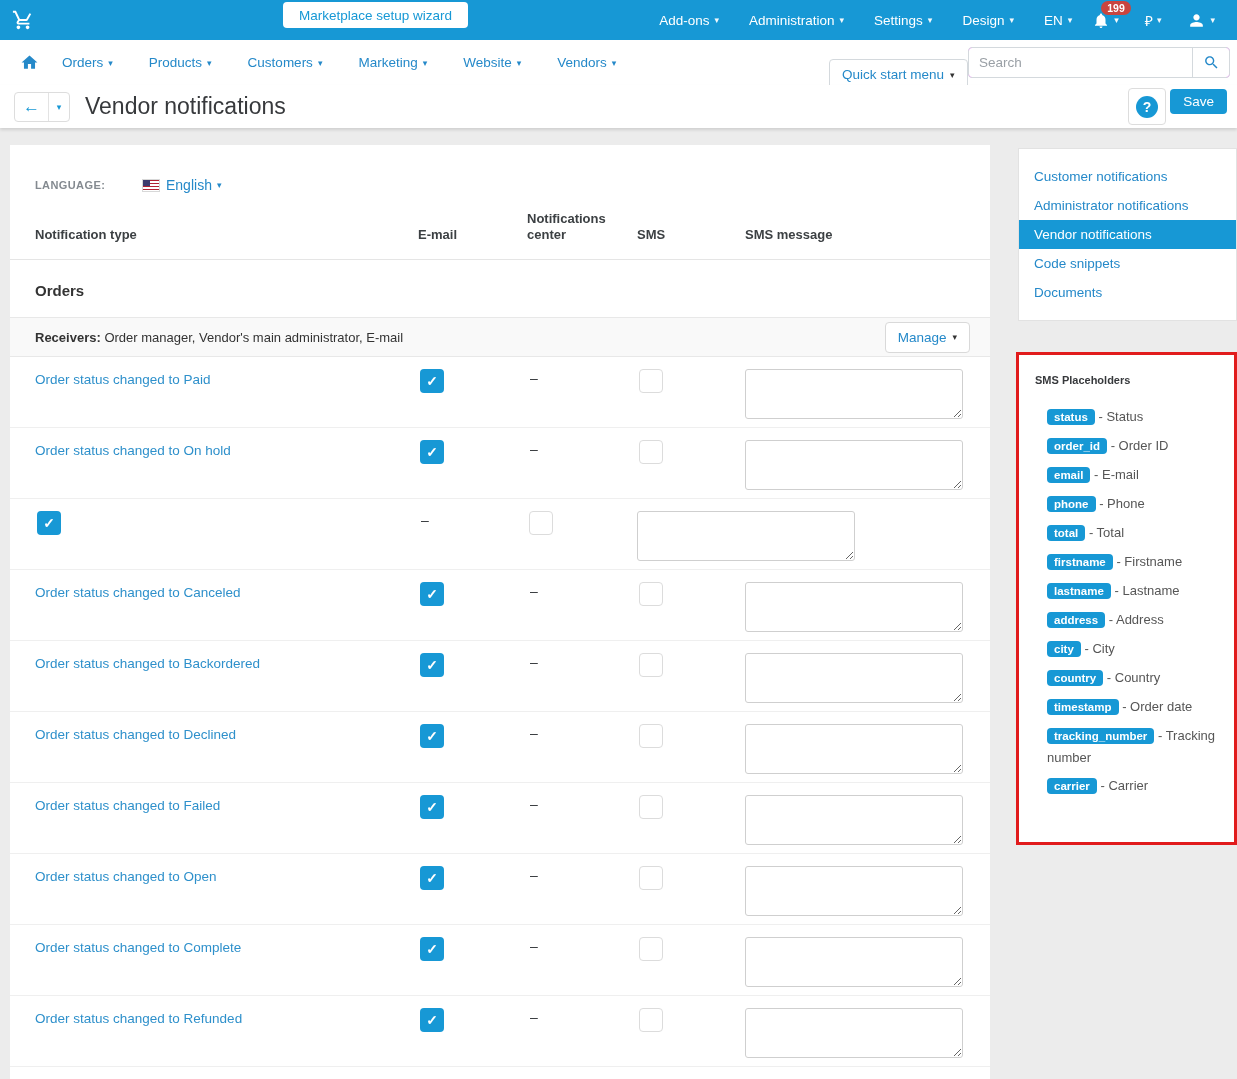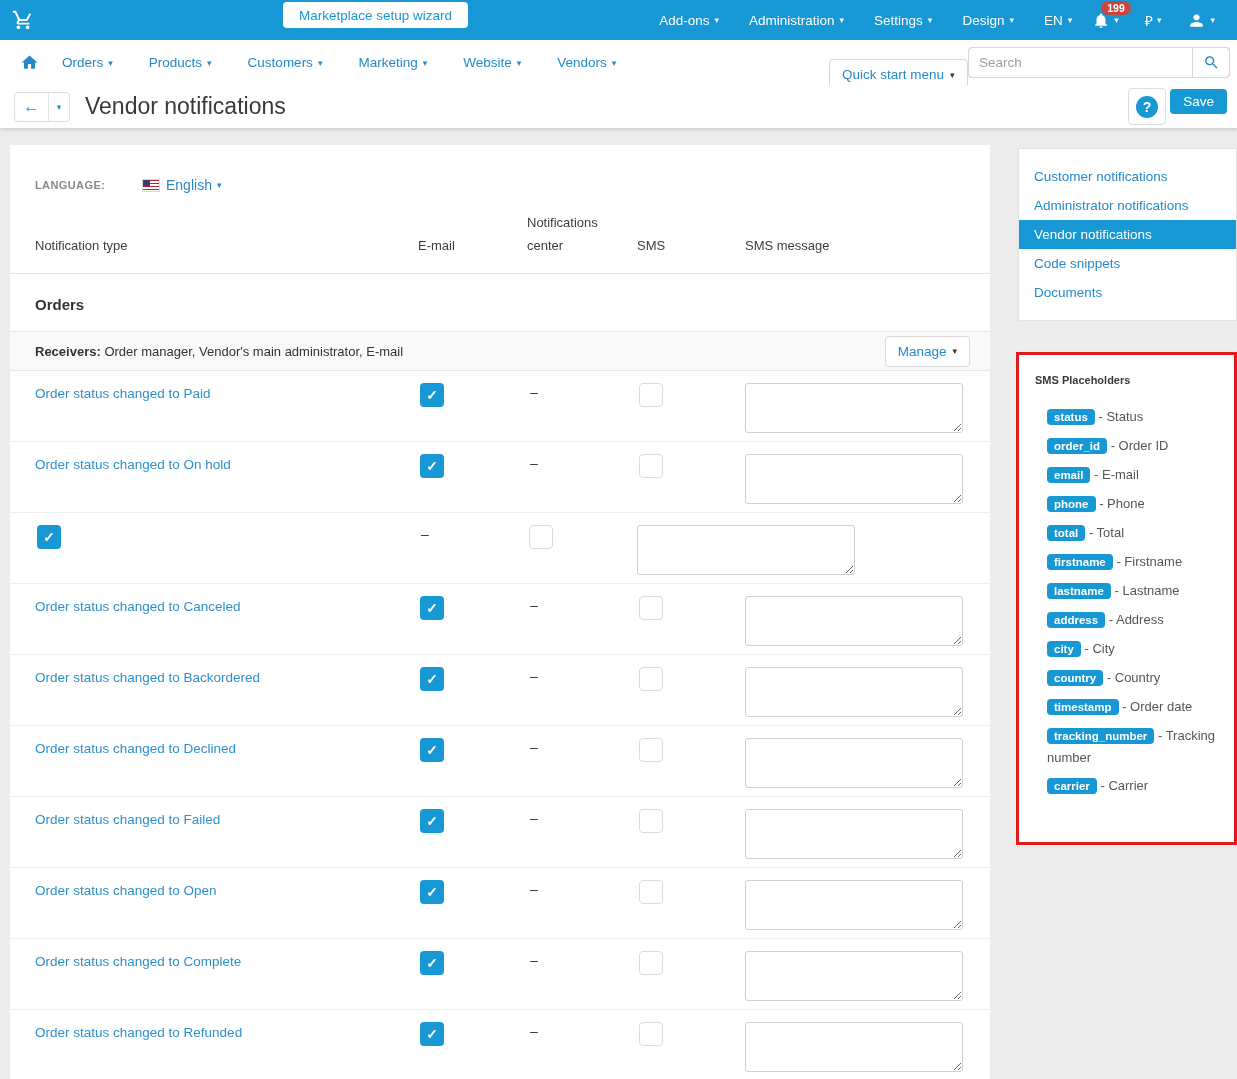--- a/index.html
+++ b/index.html
@@ -64,21 +64,21 @@
   .lang-label { width:108px; font-size:11px; font-weight:bold; letter-spacing:.4px; color:#848a90; }
   .flag { width:16px; height:11px; position:relative; margin-right:7px; flex:none;
     background:repeating-linear-gradient(to bottom, #b22234 0 1.5px, #fff 1.5px 3px);
     outline:1px solid #d8d8d8; }
   .flag::after { content:""; position:absolute; left:0; top:0; width:7px; height:6px; background:#3c3b6e; }
   .lang-link { color:#2589c9; font-size:14px; cursor:pointer; display:flex; align-items:center; gap:5px; }
   .lang-link .caret { font-size:9px; }
 
   .grid { display:grid; grid-template-columns:383px 109px 110px 108px 1fr; padding:0 23px 0 25px; }
   .thead { margin-top:18px; border-bottom:1px solid #e5e5e5; align-items:end; padding-bottom:16px; }
-  .th { font-size:13px; font-weight:normal; color:#3c4043; padding-right:20px; line-height:23px; }
+  .th { font-size:13px; font-weight:bold; color:#3c4043; padding-right:20px; line-height:16px; }
 
   .section-h { margin:22px 25px 18px; font-size:15px; font-weight:bold; color:#333; }
 
   .receivers { height:40px; background:#f9f9f9; border-top:1px solid #e8e8e8;
     border-bottom:1px solid #e8e8e8; display:flex; align-items:center; padding:0 20px 0 25px; }
   .receivers-text { font-size:13px; color:#333; }
   .receivers-text b { font-weight:bold; }
   .manage-btn { margin-left:auto; height:31px; padding:0 12px; background:#fff;
     border:1px solid #d9d9d9; border-radius:4px; color:#2589c9; font-size:13.5px;
     font-family:inherit; cursor:pointer; display:flex; align-items:center; gap:6px; }

